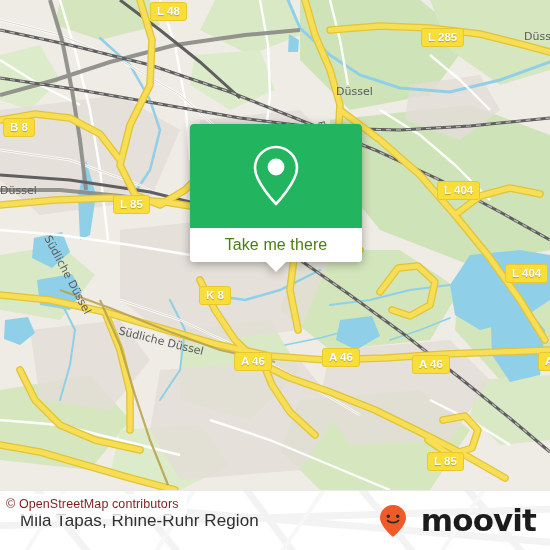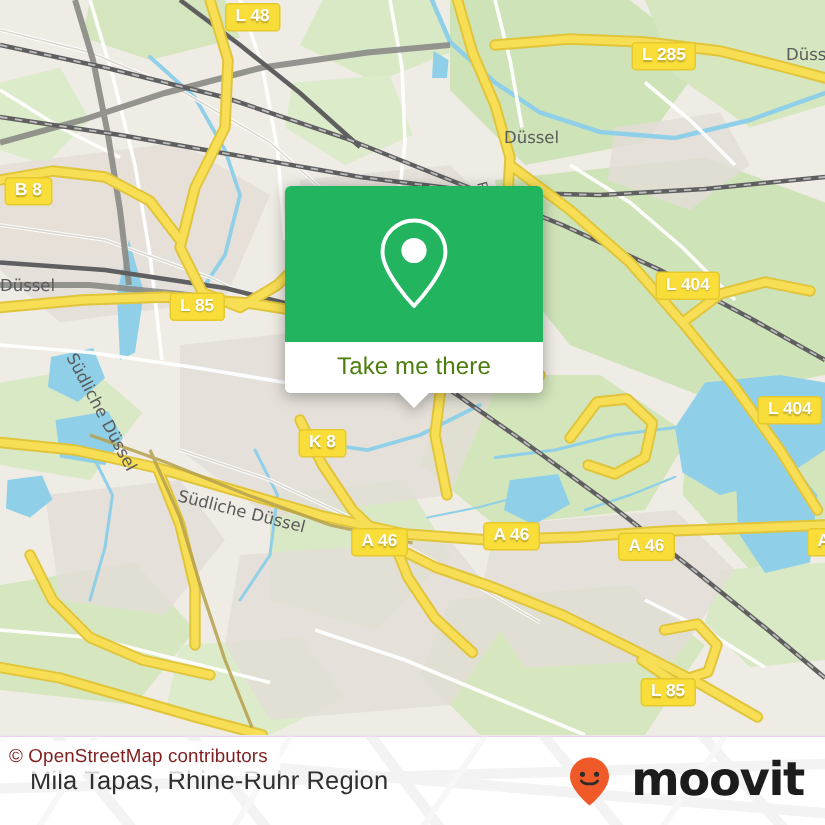--- a/index.html
+++ b/index.html
@@ -89,21 +89,21 @@
     border-top: 11px solid #ffffff;
   }
 
   
   #footer {
     position: absolute;
     left: 0;
     top: 490px;
     width: 550px;
     height: 60px;
-    background: #f0abfc;
+    background: #d946ef;
     overflow: hidden;
     border-top: 1px solid #e9e9e9;
   }
   #footer-watermark {
     position: absolute;
     left: 0; top: 0;
     width: 550px; height: 60px;
     opacity: 1;
   }
   #place-name {

